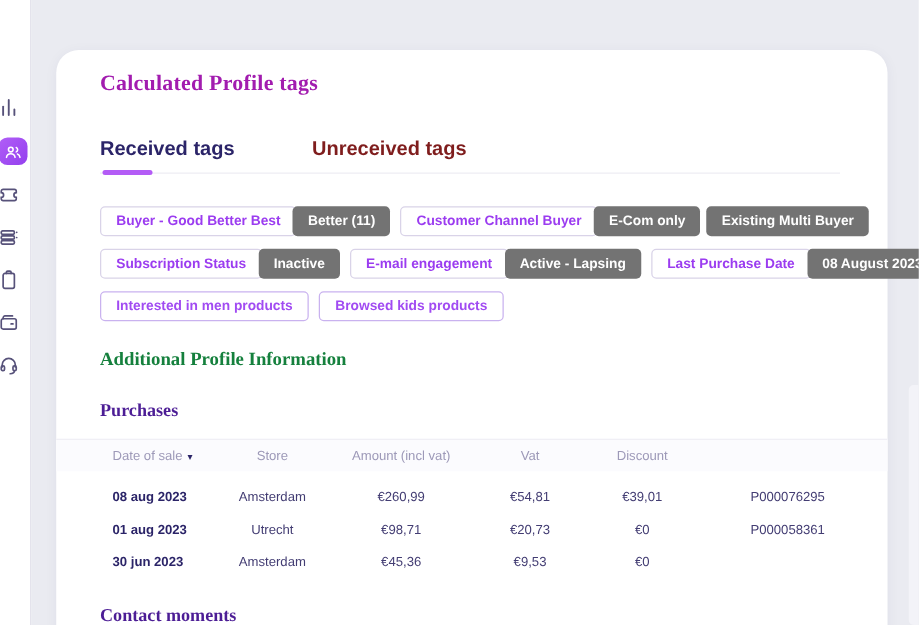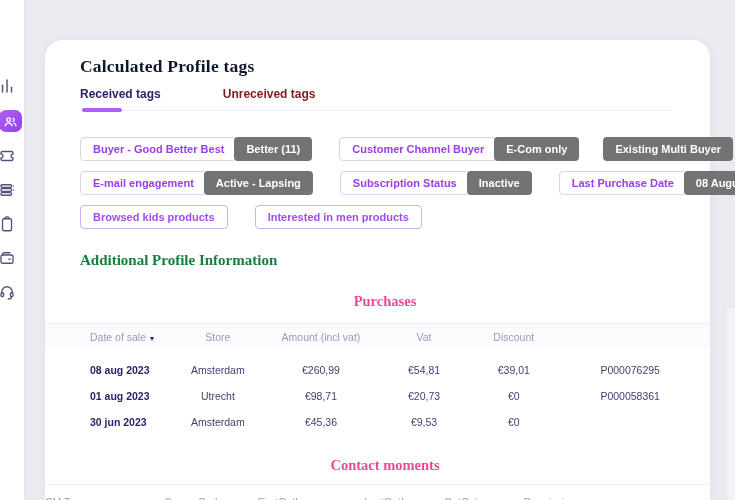--- a/index.html
+++ b/index.html
@@ -28,54 +28,54 @@
   .active-pill svg { margin-left:0; }
   
   .card {
     position:absolute; left:45px; top:40px; width:665px; height:480px;
     background:#ffffff; border-radius:18px;
     box-shadow:0 2px 10px rgba(43,36,104,0.05);
     padding:16px 20px 0 35px;
   }
   .card-title {
     font-family:"Liberation Serif", serif;
-    font-size:17.5px; font-weight:bold; color:#0f172a; letter-spacing:.2px;
+    font-size:17.5px; font-weight:bold; color:#a21caf; letter-spacing:.2px;
   }
   
   .tabs { display:flex; margin-top:10px; border-bottom:1px solid #eeedf4;
           padding-bottom:9px; margin-right:18px; position:relative; }
-  .tab { font-size:12px; font-weight:bold; color:#2b2468; cursor:pointer; }
+  .tab { font-size:16px; font-weight:bold; color:#2b2468; cursor:pointer;margin-top:24px; }
   .tab + .tab { margin-left:62px; color:#7f1d1d; }
   .tab-underline {
     position:absolute; left:2px; bottom:-2px; width:40px; height:4px;
     border-radius:3px; background:#b45cf6;
   }
   
   .tag-rows { margin-top:26px; }
-  .tag-row { display:flex; gap:27px; margin-bottom:10px; }
+  .tag-row { display:flex; gap:8px; margin-bottom:10px; }
   .chip { display:inline-flex; height:24px; cursor:pointer; }
   .chip-label {
     display:flex; align-items:center; background:#fff;
     border:1px solid #d9d3e8; border-radius:4px; padding:0 12px;
     color:#9b3cf0; font-weight:bold; font-size:11px; white-space:nowrap;
   }
   .chip-value {
     display:flex; align-items:center; background:#737373; color:#ffffff;
     border-radius:4px; padding:0 12px; font-weight:bold; font-size:11px;
     margin-left:-3px; position:relative; white-space:nowrap;
   }
   .chip.single .chip-label { border-color:#c9b2ef; color:#a14bf2; }
   
   .h2 {
     font-family:"Liberation Serif", serif; font-weight:bold;
     font-size:15px; color:#15803d; margin-top:23px;
   }
   .h3 {
     font-family:"Liberation Serif", serif; font-weight:bold;
-    font-size:14.5px; color:#ec4899;text-align:center;
+    font-size:14.5px; color:#4c1d95;
   }
   .purchases-title { margin-top:24px; }
   .contact-title { margin-top:22px; }
   
   .tbl { margin-left:-35px; margin-right:-20px; }
   .p-grid { display:grid; grid-template-columns:18% 16% 15% 16% 11% 24%; align-items:center; }
   .c-grid { display:grid; grid-template-columns:18% 14% 16% 12% 12% 20%; align-items:center; }
   .tbl-head {
     margin-top:13px; height:26px; background:#fbfbfe;
     border-top:1px solid #f0eff5;
@@ -172,38 +172,38 @@
       <span class="chip">
         <span class="chip-label">Customer Channel Buyer</span>
         <span class="chip-value">E-Com only</span>
       </span>
       <span class="chip">
         <span class="chip-value">Existing Multi Buyer</span>
       </span>
     </div>
     <div class="tag-row">
       <span class="chip">
+        <span class="chip-label">Subscription Status</span>
+        <span class="chip-value">Inactive</span>
+      </span>
+      <span class="chip">
         <span class="chip-label">E-mail engagement</span>
         <span class="chip-value">Active - Lapsing</span>
       </span>
       <span class="chip">
-        <span class="chip-label">Subscription Status</span>
-        <span class="chip-value">Inactive</span>
-      </span>
-      <span class="chip">
         <span class="chip-label">Last Purchase Date</span>
         <span class="chip-value">08 August 2023 10:10:57:627</span>
       </span>
     </div>
     <div class="tag-row">
       <span class="chip single">
+        <span class="chip-label">Interested in men products</span>
+      </span>
+      <span class="chip single">
         <span class="chip-label">Browsed kids products</span>
-      </span>
-      <span class="chip single">
-        <span class="chip-label">Interested in men products</span>
       </span>
     </div>
   </div>
 
   <h2 class="h2">Additional Profile Information</h2>
 
   <h3 class="h3 purchases-title">Purchases</h3>
 
   <div class="tbl">
     <div class="tbl-head p-grid">

